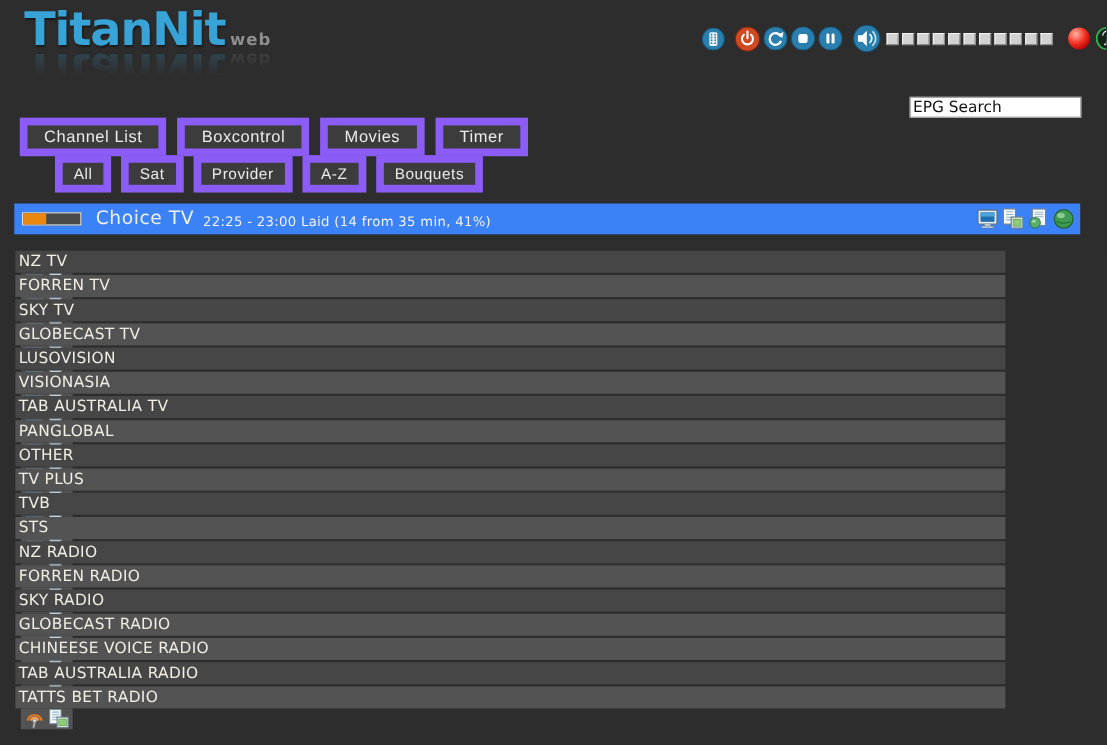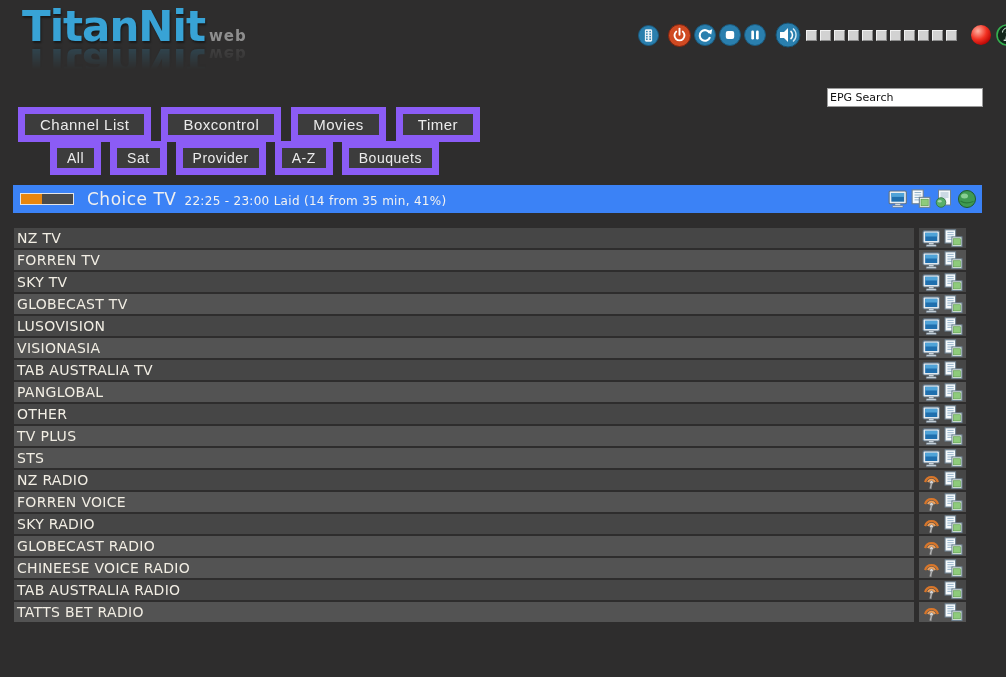--- a/index.html
+++ b/index.html
@@ -18,41 +18,41 @@
   
   .toolbar{position:absolute;left:638px;top:20px;height:30px;display:flex;align-items:center;}
   .tb-gap8{margin-right:9px;} .tb-gap2{margin-right:3px;} .tb-gap4{margin-right:5px;}
   .toolbar svg{display:block;}
   .vol-squares{display:flex;gap:3px;margin-right:14px;}
   .vol-sq{width:9px;height:9px;background:#d2d2d2;border-top:1px solid #f2f2f2;border-left:1px solid #f2f2f2;border-right:1px solid #8a8a8a;border-bottom:1px solid #8a8a8a;box-sizing:content-box;}
   .rec-ball{width:20px;height:20px;border-radius:50%;background:radial-gradient(circle at 35% 30%,#ffb3a3 0%,#f23122 45%,#b40303 78%,#6e0000 100%);}
 
   
   .epg-search{position:absolute;left:827px;top:88px;width:150px;height:17px;background:#fff;color:#111;
-    border:1px solid #9a9a9a;font-family:"DejaVu Sans","Liberation Sans",sans-serif;font-size:11px;padding:0 2px;}
+    border:1px solid #9a9a9a;font-family:"DejaVu Sans","Liberation Sans",sans-serif;font-size:14px;padding:0 2px;}
 
   
   .nav-main{position:absolute;left:18px;top:107px;display:flex;}
   .nav-filters{position:absolute;left:18px;top:141px;display:flex;padding-left:32px;}
   .btn{background:#3c3c3c;border:7px solid #8b5cf6;color:#ebebeb;margin-right:10px;
     padding:2px 15px;font-size:15px;letter-spacing:.5px;cursor:pointer;white-space:nowrap;}
   .nav-filters .btn{font-size:14px;padding:2px 10px;margin-right:9px;}
 
   
   .now-bar{position:absolute;left:13px;top:185px;width:969px;height:28px;background:#3b82f6;display:flex;align-items:center;}
   .progress{margin-left:7px;width:52px;height:10px;border:1px solid #e4e4e4;background:#4a4a49;}
   .progress-fill{height:100%;background:#e8860f;}
   .np-channel{margin-left:13px;font-size:17px;color:#efefef;letter-spacing:.5px;}
   .np-details{margin-left:8px;margin-top:3px;font-size:12px;color:#f2f2f2;letter-spacing:.3px;}
   .np-actions{margin-left:auto;margin-right:5px;display:flex;align-items:center;gap:3px;}
   .np-actions .aicon{cursor:pointer;display:block;}
 
   
   .channel-list{position:absolute;left:14px;top:228px;width:952px;}
-  .row{display:flex;height:20px;margin-bottom:2px;}
+  .row{display:flex;height:20px;margin-bottom:2px;flex-direction:column;}
   .row-name{width:900px;background:#464646;color:#f2eee4;font-size:14px;line-height:20px;padding-left:3px;box-sizing:border-box;cursor:pointer;letter-spacing:.3px;}
   .row-icons{margin-left:5px;width:47px;background:#464646;display:flex;align-items:center;justify-content:center;gap:3px;}
   .row.alt .row-name,.row.alt .row-icons{background:#535353;}
   .row-icons svg{display:block;cursor:pointer;}
 </style>
 </head>
 <body>
 
 <div class="page">
 
@@ -387,20 +387,39 @@
 
       <svg class="slot-zap" width="19" height="19" viewBox="0 0 18 18">
         <rect x="1" y="0.8" width="10" height="12.5" fill="#f6fafc" stroke="#6c8191"></rect>
         <path d="M3.2 3.2h6 M3.2 5.4h6 M3.2 7.6h6 M3.2 9.8h6" stroke="#8fb0c8" stroke-width="0.9"></path>
         <rect x="7.5" y="7.5" width="9.5" height="9" fill="#eef6ee" stroke="#6c8191"></rect>
         <rect x="9" y="9.2" width="6.5" height="5.8" fill="#8ecb7c" stroke="#5a9a4a" stroke-width="0.6"></rect>
       </svg>
     </div>
   </div>
 
+  <div class="row">
+    <div class="row-name">TVB</div>
+    <div class="row-icons">
+      <svg class="slot-tv" width="19" height="17" viewBox="0 0 18 16">
+        <rect x="1" y="0.8" width="15.5" height="11.5" rx="1.2" fill="#e9eef2" stroke="#5f7283"></rect>
+        <rect x="3" y="2.6" width="11.5" height="7.8" fill="#1f6fae"></rect>
+        <rect x="3" y="2.6" width="11.5" height="3.5" fill="#4fa3d8"></rect>
+        <rect x="6.5" y="12.3" width="4.5" height="1.6" fill="#cfd8df"></rect>
+        <rect x="4" y="13.9" width="9.5" height="1.6" rx="0.5" fill="#dfe6ec" stroke="#5f7283" stroke-width="0.6"></rect>
+      </svg>
+
+      <svg class="slot-zap" width="19" height="19" viewBox="0 0 18 18">
+        <rect x="1" y="0.8" width="10" height="12.5" fill="#f6fafc" stroke="#6c8191"></rect>
+        <path d="M3.2 3.2h6 M3.2 5.4h6 M3.2 7.6h6 M3.2 9.8h6" stroke="#8fb0c8" stroke-width="0.9"></path>
+        <rect x="7.5" y="7.5" width="9.5" height="9" fill="#eef6ee" stroke="#6c8191"></rect>
+        <rect x="9" y="9.2" width="6.5" height="5.8" fill="#8ecb7c" stroke="#5a9a4a" stroke-width="0.6"></rect>
+      </svg>
+    </div>
+  </div>
 
   <div class="row alt">
     <div class="row-name">STS</div>
     <div class="row-icons">
       <svg class="slot-tv" width="19" height="17" viewBox="0 0 18 16">
         <rect x="1" y="0.8" width="15.5" height="11.5" rx="1.2" fill="#e9eef2" stroke="#5f7283"></rect>
         <rect x="3" y="2.6" width="11.5" height="7.8" fill="#1f6fae"></rect>
         <rect x="3" y="2.6" width="11.5" height="3.5" fill="#4fa3d8"></rect>
         <rect x="6.5" y="12.3" width="4.5" height="1.6" fill="#cfd8df"></rect>
         <rect x="4" y="13.9" width="9.5" height="1.6" rx="0.5" fill="#dfe6ec" stroke="#5f7283" stroke-width="0.6"></rect>
@@ -428,21 +447,21 @@
       <svg class="slot-zap" width="19" height="19" viewBox="0 0 18 18">
         <rect x="1" y="0.8" width="10" height="12.5" fill="#f6fafc" stroke="#6c8191"></rect>
         <path d="M3.2 3.2h6 M3.2 5.4h6 M3.2 7.6h6 M3.2 9.8h6" stroke="#8fb0c8" stroke-width="0.9"></path>
         <rect x="7.5" y="7.5" width="9.5" height="9" fill="#eef6ee" stroke="#6c8191"></rect>
         <rect x="9" y="9.2" width="6.5" height="5.8" fill="#8ecb7c" stroke="#5a9a4a" stroke-width="0.6"></rect>
       </svg>
     </div>
   </div>
 
   <div class="row alt">
-    <div class="row-name">FORREN VOICE</div>
+    <div class="row-name">FORREN RADIO</div>
     <div class="row-icons">
 
       <svg class="slot-radio" width="19" height="19" viewBox="0 0 18 18">
         <path d="M3 10.5 A6.2 6.2 0 0 1 15 10.5" fill="none" stroke="#d8762a" stroke-width="2.2"></path>
         <path d="M5.8 10.5 A3.4 3.4 0 0 1 12.2 10.5" fill="none" stroke="#efa05a" stroke-width="2"></path>
         <circle cx="9" cy="10.8" r="1.6" fill="#e8e8e8" stroke="#888" stroke-width="0.5"></circle>
         <polygon points="8.2,11.5 9.8,11.5 8.8,17 7.2,16.5" fill="#bdbdbd" stroke="#777" stroke-width="0.4"></polygon>
       </svg>
       <svg class="slot-zap" width="19" height="19" viewBox="0 0 18 18">
         <rect x="1" y="0.8" width="10" height="12.5" fill="#f6fafc" stroke="#6c8191"></rect>

